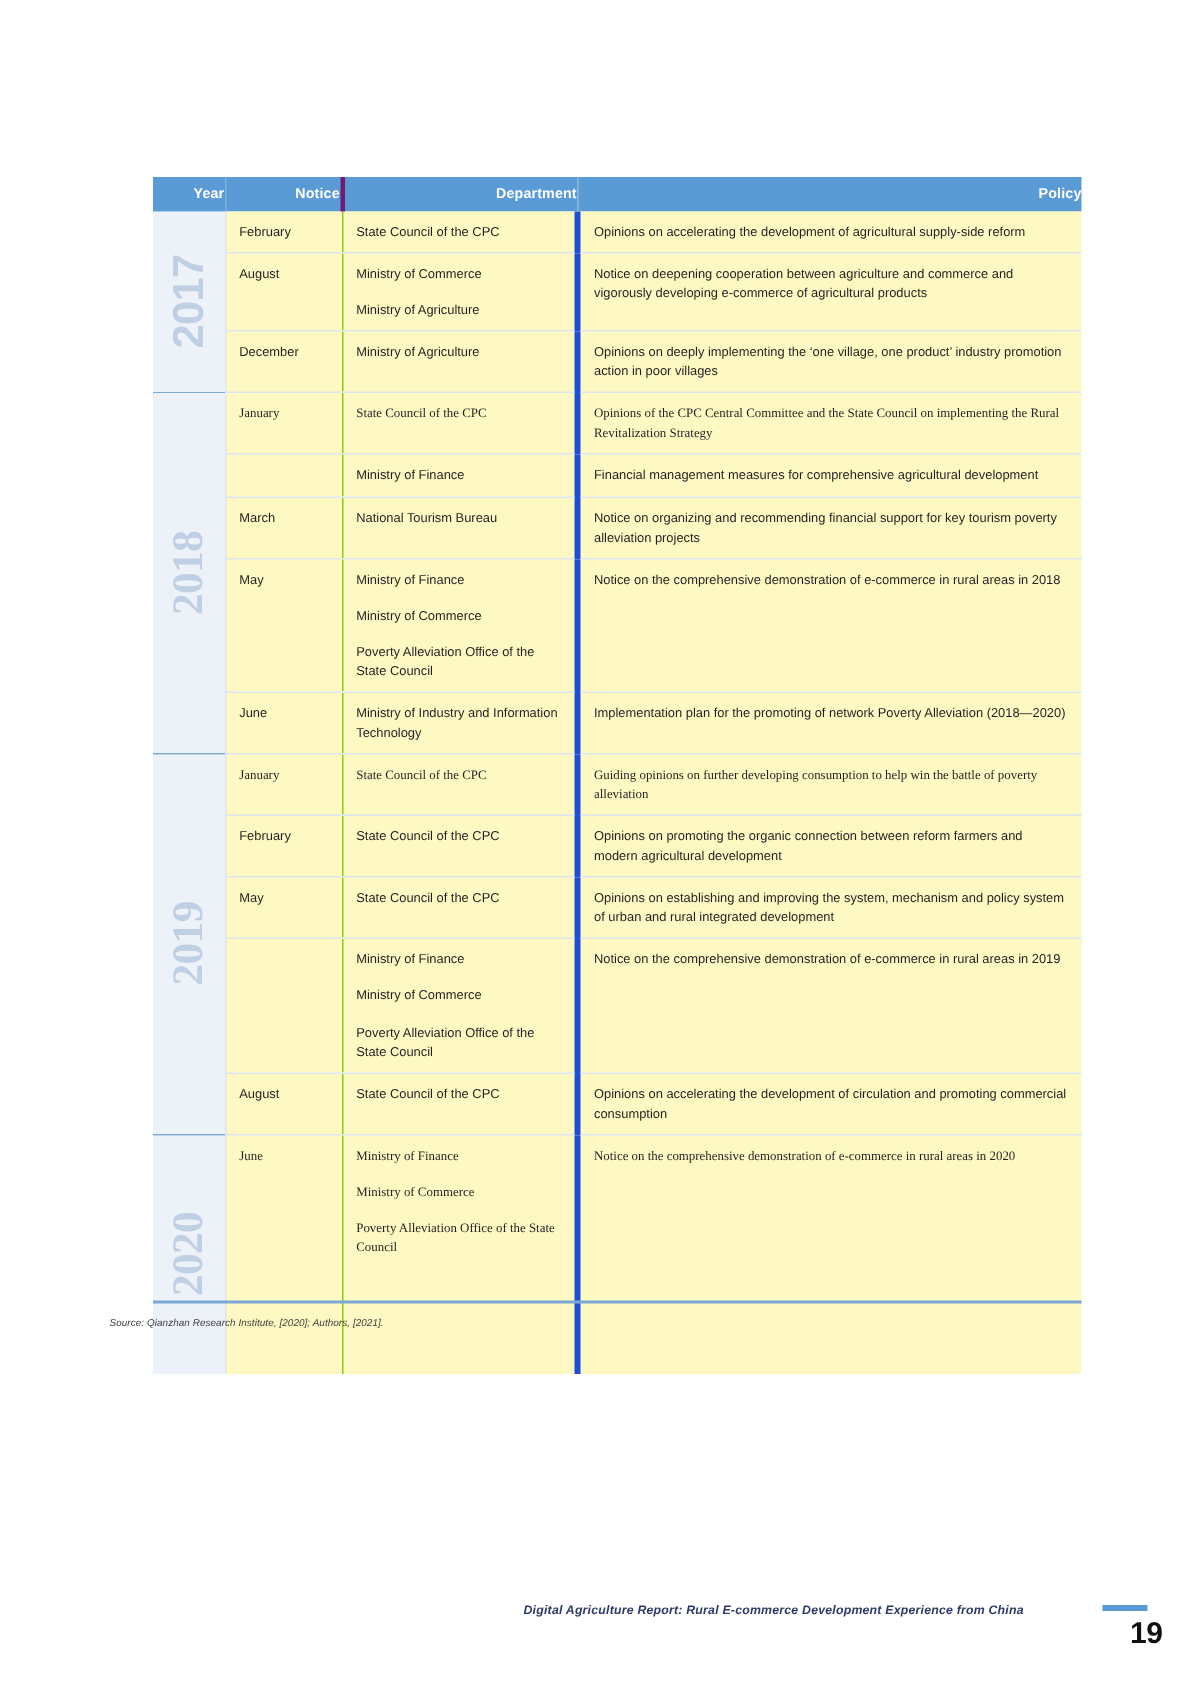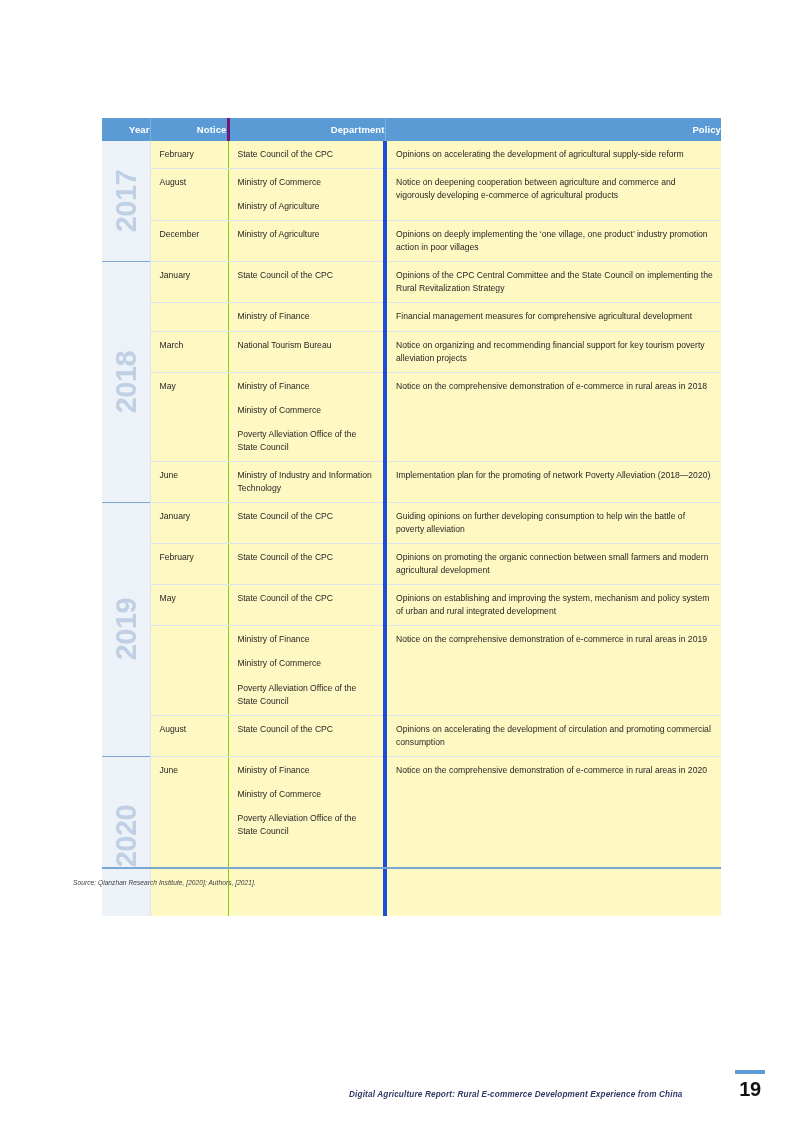--- a/index.html
+++ b/index.html
@@ -55,21 +55,21 @@
     line-height: 1.52;
     padding: 7px 10px 7px 9px;
     border-bottom: 1px solid #DDE5F1;
     background: #fef9c3;
   }
   tbody td.cell-month { border-left: 1px solid #DDE5F1; }
   tbody td.cell-dept  { border-left: 1px solid #84cc16; }
   tbody td.cell-pol   { border-left: 4px solid #1d4ed8; padding-right: 8px; }
 
   
-  tbody tr.group-start > td { border-top: 1.6px solid #7BA7D4; }
+  tbody tr.group-start > td { border-top: 1.6px solid #7BA7D4; font-family: Liberation Serif, serif; }
   tbody tr.last-row > td    { border-bottom: none; }
 
   
   td.cell-year {
     background: #EDF2F8;
     border-bottom: none;
     padding: 0;
     position: relative;
     border-left: none;
   }
@@ -117,36 +117,35 @@
   
   #footer-title {
     position: absolute;
     left: 349px;
     top: 1069px;
     font-size: 8.2px;
     font-style: italic;
     font-weight: bold;
     color: #2E3A66;
     letter-spacing: 0.15px;
-    margin-top: 21px;
   }
   #page-num-rule {
     position: absolute;
     left: 735px;
     top: 1070px;
     width: 30px;
     height: 4px;
     background: #5B9BD5;
   }
   #page-number {
     position: absolute;
     left: 725px;
     top: 1078px;
     width: 50px;
-    text-align: center;
+    text-align: right;
     font-size: 20px;
     font-weight: bold;
     color: #111111;
     letter-spacing: -0.3px;
   }
 </style>
 </head>
 <body>
 
 <div id="policy-table-wrap">
@@ -245,21 +244,21 @@
           <td class="cell-dept">
             <span class="dept-line">State Council of the CPC</span>
           </td>
           <td class="cell-pol">Guiding opinions on further developing consumption to help win the battle of poverty alleviation</td>
         </tr>
         <tr>
           <td class="cell-month">February</td>
           <td class="cell-dept">
             <span class="dept-line">State Council of the CPC</span>
           </td>
-          <td class="cell-pol">Opinions on promoting the organic connection between small farmers and modern agricultural development</td>
+          <td class="cell-pol">Opinions on promoting the organic connection between reform farmers and modern agricultural development</td>
         </tr>
         <tr>
           <td class="cell-month">May</td>
           <td class="cell-dept">
             <span class="dept-line">State Council of the CPC</span>
           </td>
           <td class="cell-pol">Opinions on establishing and improving the system, mechanism and policy system of urban and rural integrated development</td>
         </tr>
         <tr>
           <td class="cell-month"></td>

